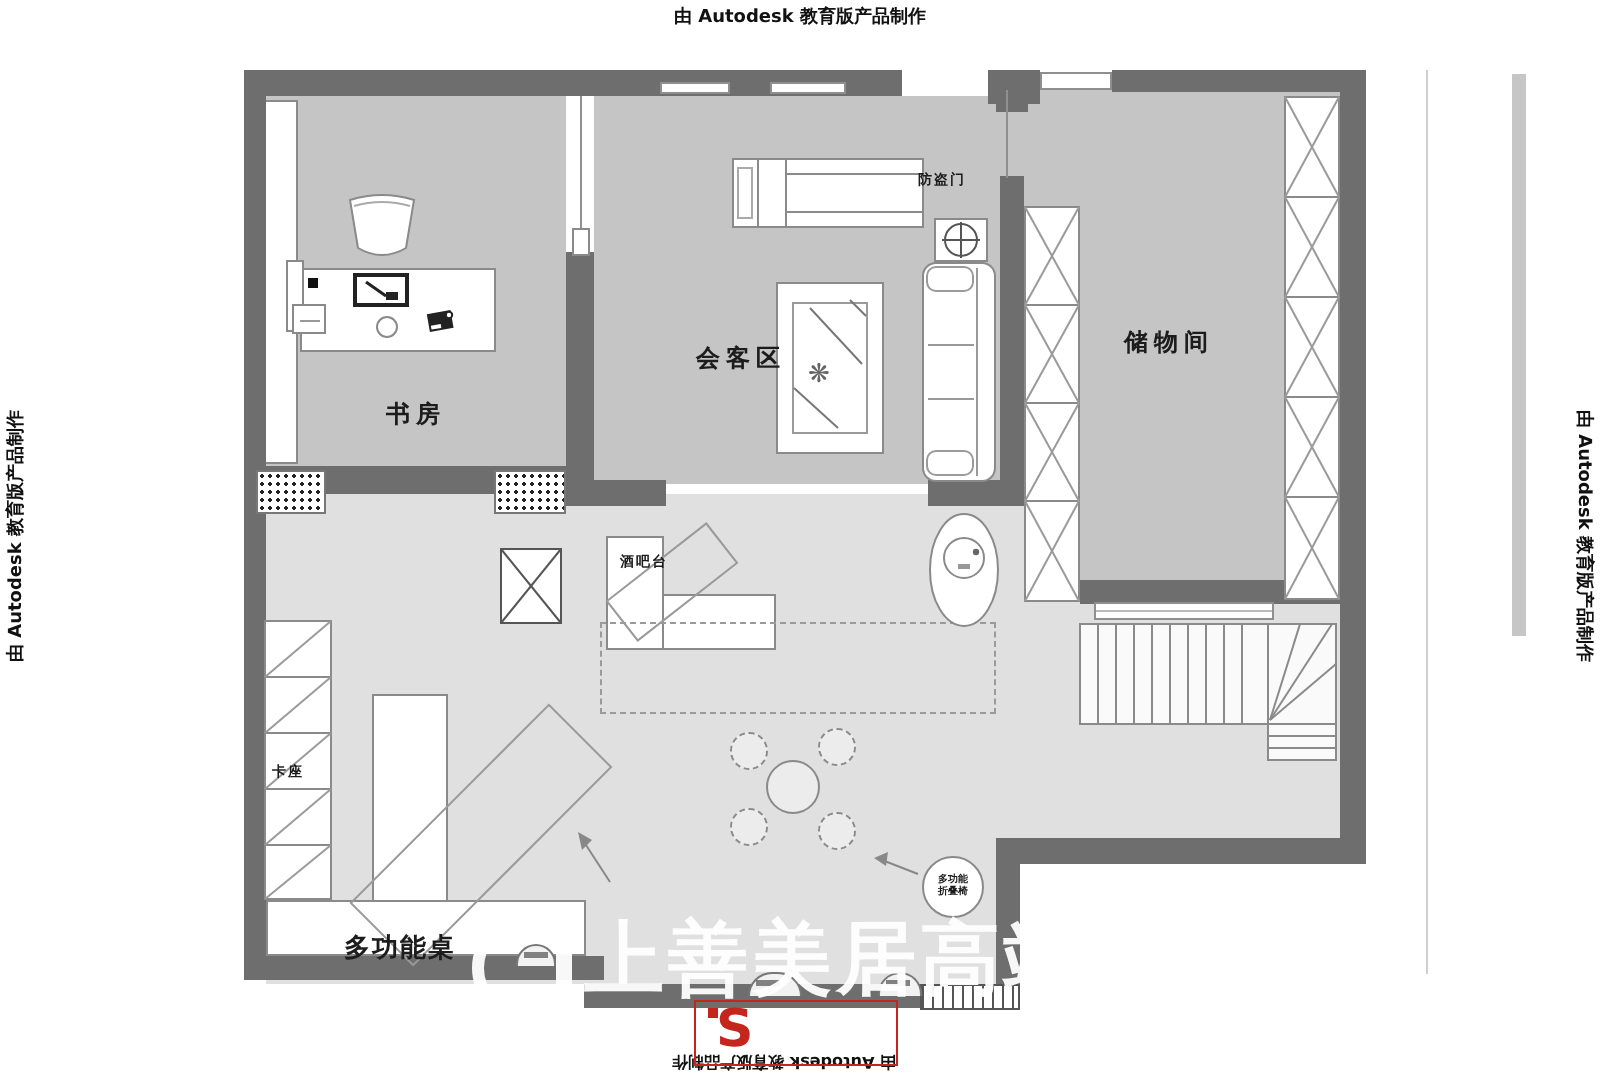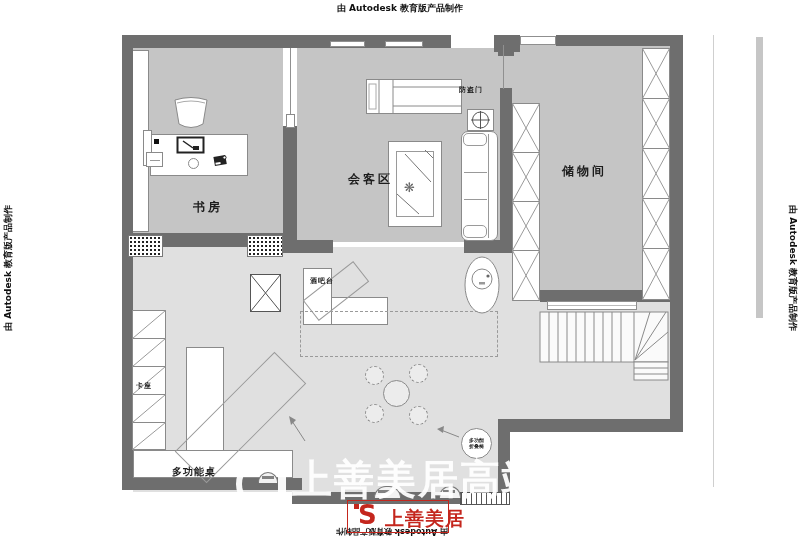--- a/index.html
+++ b/index.html
@@ -261,29 +261,28 @@
 
   <div class="abs" style="left:713px;top:35px;width:1px;height:452px;background:#cfcfcf;"></div>
   <div class="abs" style="left:756px;top:37px;width:7px;height:281px;background:#c6c6c6;"></div>
 
   <div class="lbl room-lbl" style="left:193px;top:199px;">书房</div>
   <div class="lbl room-lbl" style="left:348px;top:171px;">会客区</div>
   <div class="lbl room-lbl" style="left:562px;top:163px;">储物间</div>
   <div class="lbl small-lbl" style="left:459px;top:41px;margin-top:44px;">防盗门</div>
   <div class="lbl small-lbl" style="left:298px;top:276px;margin-left:12px;">酒吧台</div>
   <div class="lbl small-lbl" style="left:136px;top:381px;">卡座</div>
-  <div class="lbl small-lbl" style="left:172px;top:465px;font-size:10px;">多功能桌</div>
+  <div class="lbl small-lbl" style="left:172px;top:465px;font-size:13px;">多功能桌</div>
 
   <div class="credit abs" style="left:280px;top:2px;width:240px;text-align:center;">由 Autodesk 教育版产品制作</div>
   <div class="credit vtext" style="left:8px;top:268px;transform:translate(-50%,-50%) rotate(-90deg);">由 Autodesk 教育版产品制作</div>
   <div class="credit vtext" style="left:792px;top:268px;transform:translate(-50%,-50%) rotate(90deg);">由 Autodesk 教育版产品制作</div>
   <div class="credit vtext" style="left:392px;top:531px;transform:translate(-50%,-50%) rotate(180deg);font-size:8px;">由 Autodesk 教育版产品制作</div>
 
   <div class="wm" style="left:236px;top:458px;width:36px;height:40px;border:6px solid #fff;border-right-color:transparent;border-radius:50%;opacity:.95;"></div>
   <div class="wm" style="left:278px;top:464px;width:8px;height:32px;background:#fff;opacity:.95;"></div>
   <div class="wm" style="left:292px;top:452px;width:286px;height:52px;font-size:40px;letter-spacing:2px;white-space:nowrap;overflow:hidden;opacity:.95;">上善美居高端整装</div>
 
   <div class="abs" style="left:347px;top:500px;width:102px;height:33px;border:1px solid #c4261d;box-sizing:border-box;"></div>
   <div class="abs" style="left:354px;top:504px;width:5px;height:5px;background:#c4261d;"></div>
   <div class="abs" style="left:358px;top:500px;font-size:26px;font-weight:bold;color:#c4261d;">S</div>
-  <div class="abs" style="left:385px;top:506px;font-size:19px;font-weight:bold;letter-spacing:1px;color:#c4261d;white-space:nowrap;">上善美居</div>
 
 </div>
 
 </body></html>

